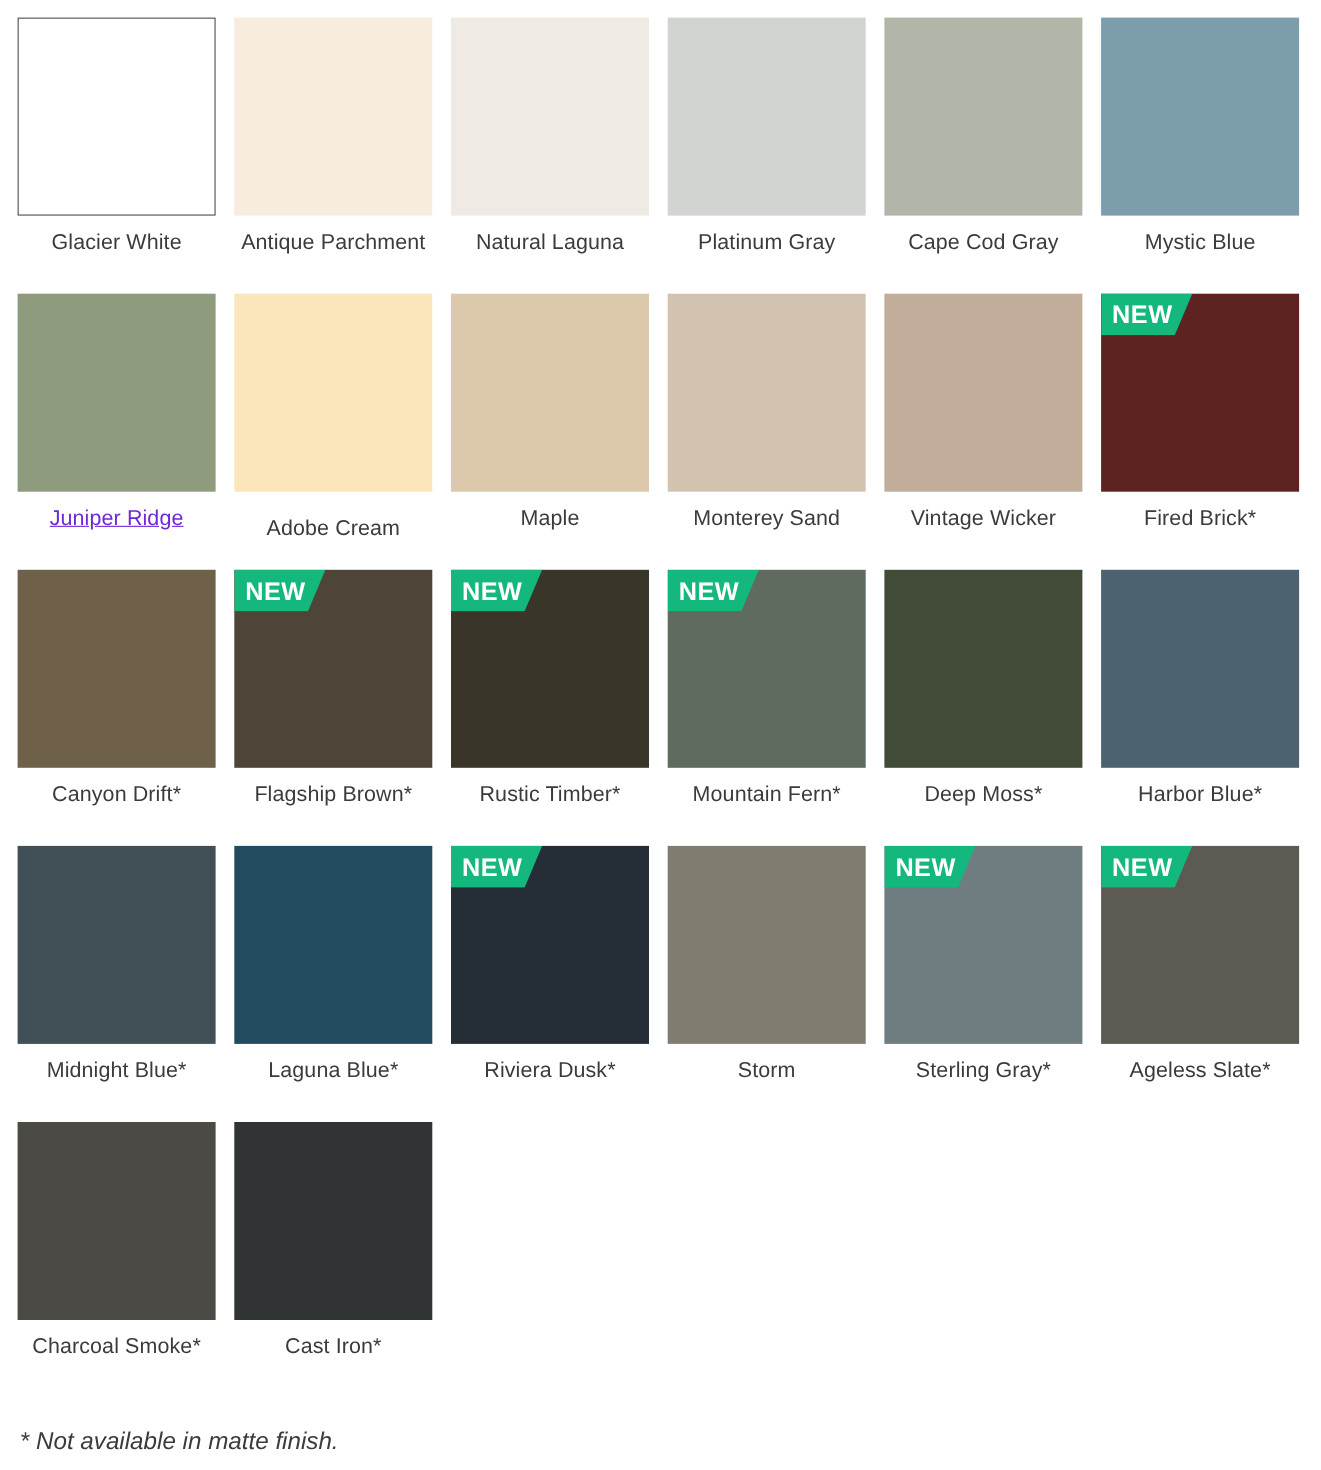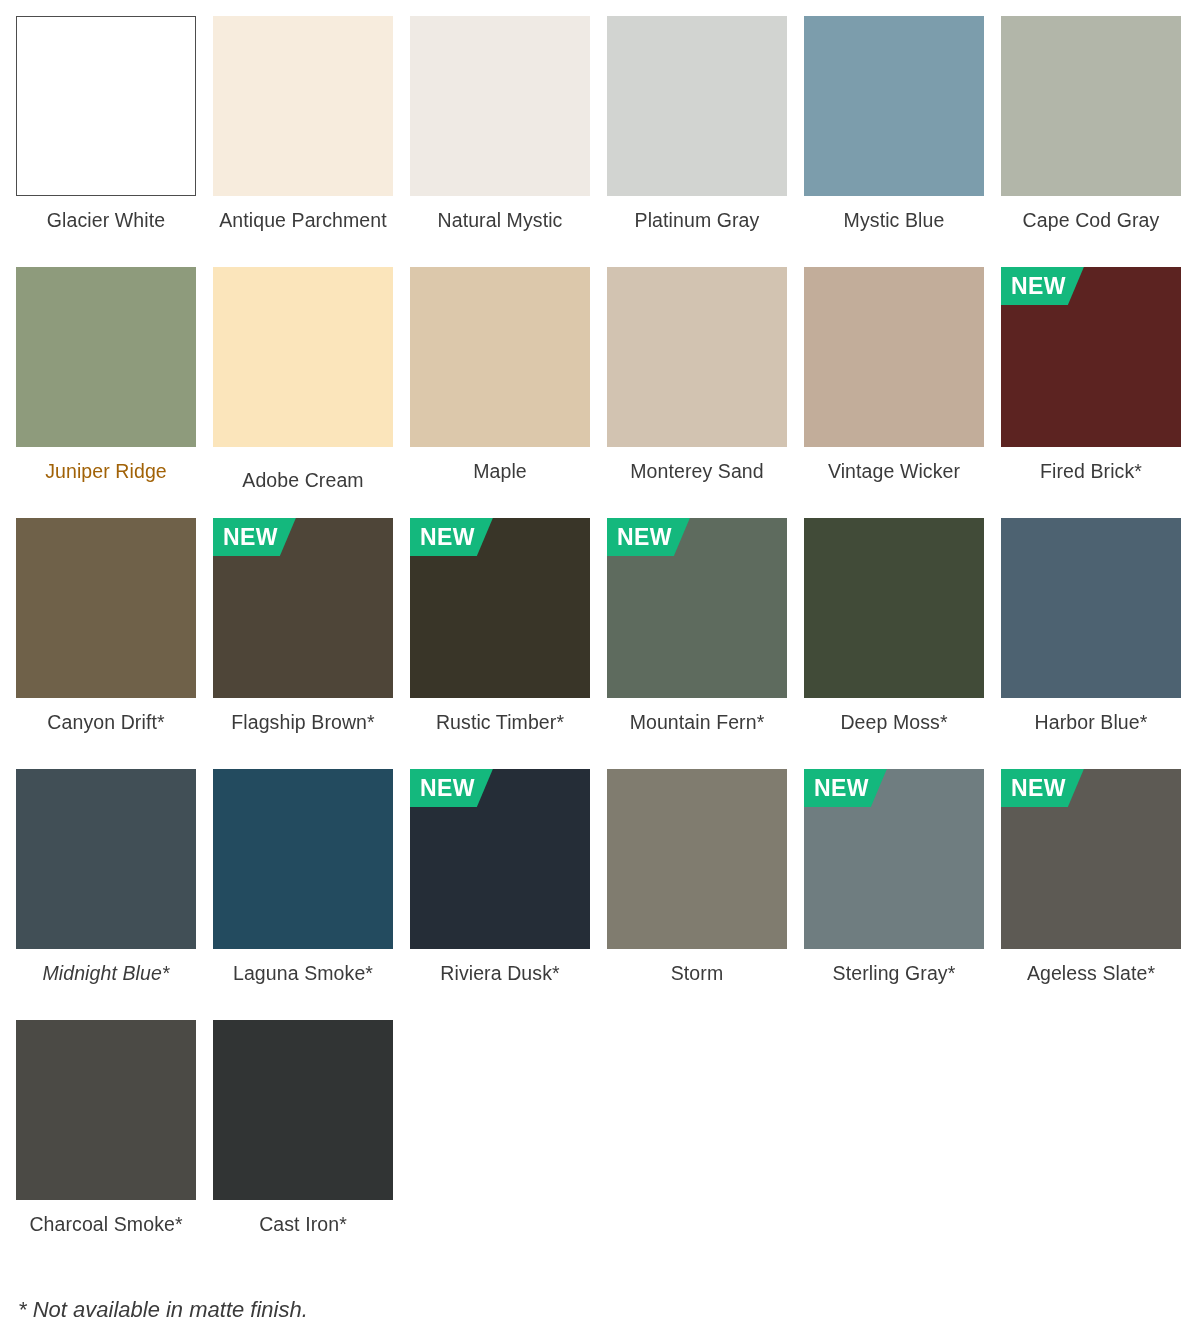--- a/index.html
+++ b/index.html
@@ -107,37 +107,37 @@
         <div class="swatch-chip outlined" style="background: rgb(255, 255, 255); border-color: rgb(77, 77, 77);"></div>
         <div class="swatch-label" style="color: rgb(59, 59, 59);">Glacier White</div>
       </div>
       <div class="swatch-cell">
         <div class="swatch-chip" style="background: rgb(247, 236, 221);"></div>
         <div class="swatch-label" style="color: rgb(59, 59, 59);">Antique
 Parchment</div>
       </div>
       <div class="swatch-cell">
         <div class="swatch-chip" style="background: rgb(239, 234, 228);"></div>
-        <div class="swatch-label" style="color: rgb(59, 59, 59);">Natural Mystic</div>
+        <div class="swatch-label" style="color: rgb(59, 59, 59);">Natural Laguna</div>
       </div>
       <div class="swatch-cell">
         <div class="swatch-chip" style="background: rgb(210, 212, 209);"></div>
         <div class="swatch-label" style="color: rgb(59, 59, 59);">Platinum Gray</div>
       </div>
       <div class="swatch-cell">
+        <div class="swatch-chip" style="background: rgb(178, 182, 169);"></div>
+        <div class="swatch-label" style="color: rgb(59, 59, 59);">Cape Cod Gray</div>
+      </div>
+      <div class="swatch-cell">
         <div class="swatch-chip" style="background: rgb(124, 157, 172);"></div>
         <div class="swatch-label" style="color: rgb(59, 59, 59);">Mystic Blue</div>
       </div>
       <div class="swatch-cell">
-        <div class="swatch-chip" style="background: rgb(178, 182, 169);"></div>
-        <div class="swatch-label" style="color: rgb(59, 59, 59);">Cape Cod Gray</div>
-      </div>
-      <div class="swatch-cell">
         <div class="swatch-chip" style="background: rgb(142, 155, 124);"></div>
-        <div class="swatch-label" style="color: #a16207;">Juniper Ridge</div>
+        <div class="swatch-label" style="color: #6d28d9; text-decoration: underline;">Juniper Ridge</div>
       </div>
       <div class="swatch-cell">
         <div class="swatch-chip" style="background: rgb(251, 229, 187);"></div>
         <div class="swatch-label" style="color: rgb(59, 59, 59); margin-top: 21px;">Adobe Cream</div>
       </div>
       <div class="swatch-cell">
         <div class="swatch-chip" style="background: rgb(220, 200, 171);"></div>
         <div class="swatch-label" style="color: rgb(59, 59, 59);">Maple</div>
       </div>
       <div class="swatch-cell">
@@ -179,25 +179,25 @@
       <div class="swatch-cell">
         <div class="swatch-chip" style="background: rgb(65, 75, 56);"></div>
         <div class="swatch-label" style="color: rgb(59, 59, 59);">Deep Moss*</div>
       </div>
       <div class="swatch-cell">
         <div class="swatch-chip" style="background: rgb(77, 98, 113);"></div>
         <div class="swatch-label" style="color: rgb(59, 59, 59);">Harbor Blue*</div>
       </div>
       <div class="swatch-cell">
         <div class="swatch-chip" style="background: rgb(65, 79, 86);"></div>
-        <div class="swatch-label" style="color: rgb(59, 59, 59); font-style: italic;">Midnight Blue*</div>
+        <div class="swatch-label" style="color: rgb(59, 59, 59);">Midnight Blue*</div>
       </div>
       <div class="swatch-cell">
         <div class="swatch-chip" style="background: rgb(35, 75, 95);"></div>
-        <div class="swatch-label" style="color: rgb(59, 59, 59);">Laguna Smoke*</div>
+        <div class="swatch-label" style="color: rgb(59, 59, 59);">Laguna Blue*</div>
       </div>
       <div class="swatch-cell">
         <div class="swatch-chip" style="background: rgb(37, 45, 55);">
           <span class="new-badge" style="background: rgb(20, 184, 125); color: rgb(255, 255, 255);">NEW</span>
         </div>
         <div class="swatch-label" style="color: rgb(59, 59, 59);">Riviera Dusk*</div>
       </div>
       <div class="swatch-cell">
         <div class="swatch-chip" style="background: rgb(128, 124, 111);"></div>
         <div class="swatch-label" style="color: rgb(59, 59, 59);">Storm</div>

